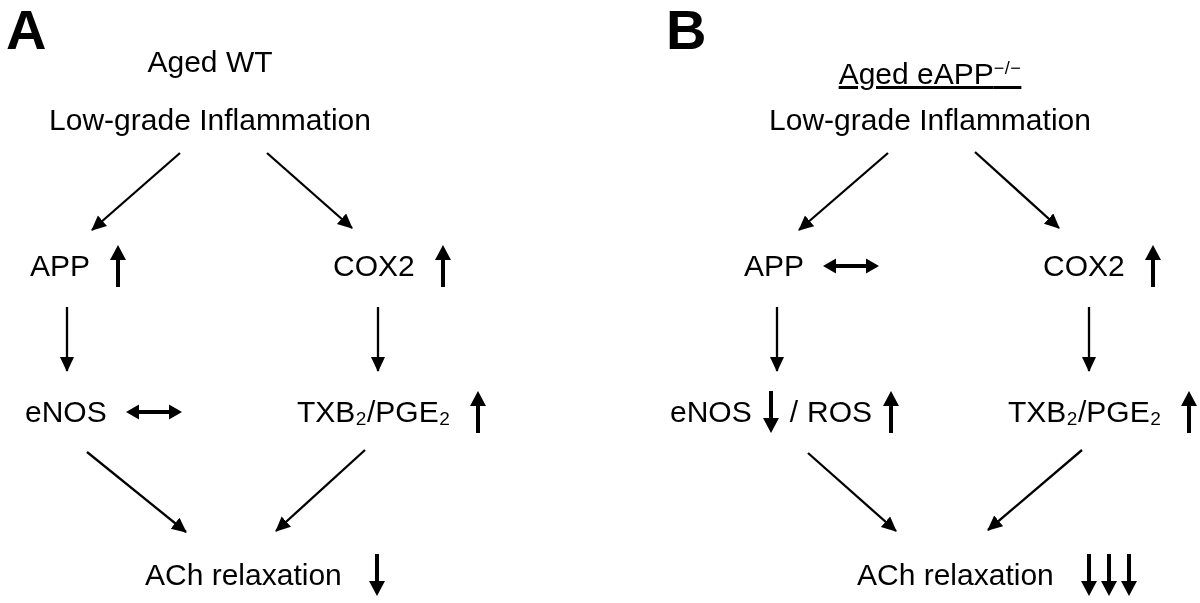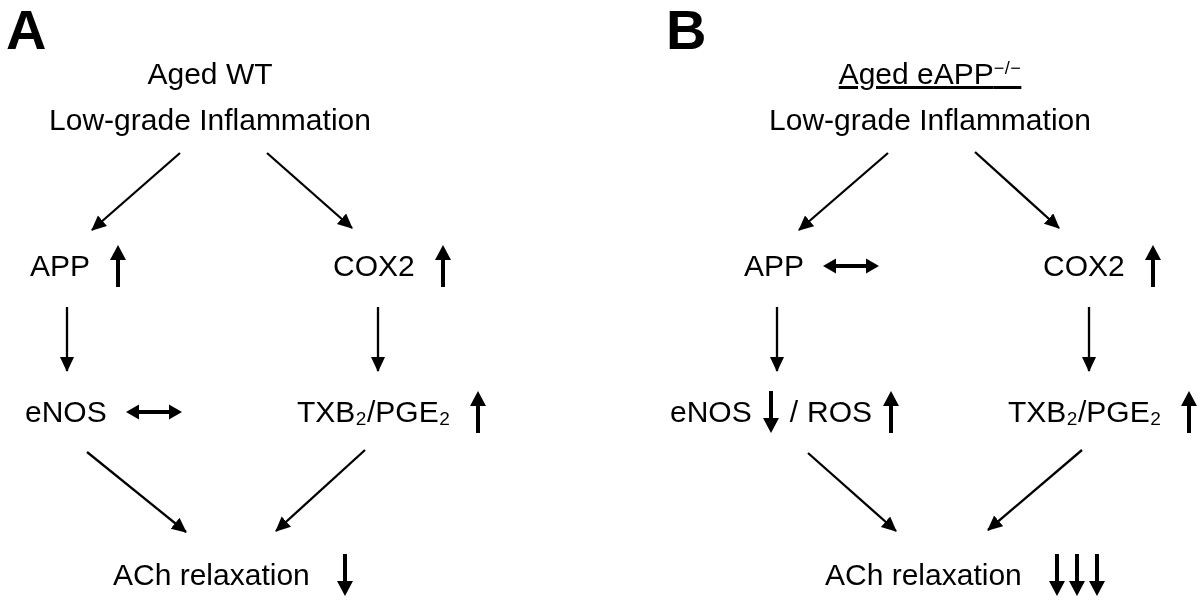--- a/index.html
+++ b/index.html
@@ -17,34 +17,34 @@
     font-size:56px;font-weight:700;line-height:1;
     letter-spacing:-1px;
   }
   #label-a{left:6px;top:2px;}
   #label-b{left:666px;top:2px;}
   .tline{
     position:absolute;
     font-size:30px;line-height:36px;white-space:nowrap;
     transform:translateX(-50%);
   }
-  #title-a{left:210px;top:50px;}
+  #title-a{left:210px;top:38px;}
   #subtitle-a{left:210px;top:102px;}
   #title-b{left:930px;top:50px;text-decoration:underline;}
   #subtitle-b{left:930px;top:102px;}
   .sup{font-size:0.6em;vertical-align:0.55em;letter-spacing:0.5px;}
   .node{
     position:absolute;
     display:flex;align-items:center;gap:18px;
     height:46px;font-size:30px;white-space:nowrap;justify-content:flex-end;
   }
   .node .txt{display:inline-block;}
   .node .arr{display:inline-flex;align-items:center;gap:0px;line-height:0;}
   .gap-sm{gap:9px;}
-  .gap-lg{gap:25px;}
+  .gap-lg{gap:25px;margin-left:32px;}
   #a-app {left:30px; top:243px;}
   #a-cox2{left:333px;top:243px;}
   #a-enos{left:25px; top:389px;}
   #a-txb {left:297px;top:389px;}
   #a-ach {left:113px;top:552px;}
   #b-app {left:744px;top:243px;}
   #b-cox2{left:1043px;top:243px;}
   #b-enos{left:670px;top:389px;}
   #b-txb {left:1008px;top:389px;}
   #b-ach {left:825px;top:552px;}

